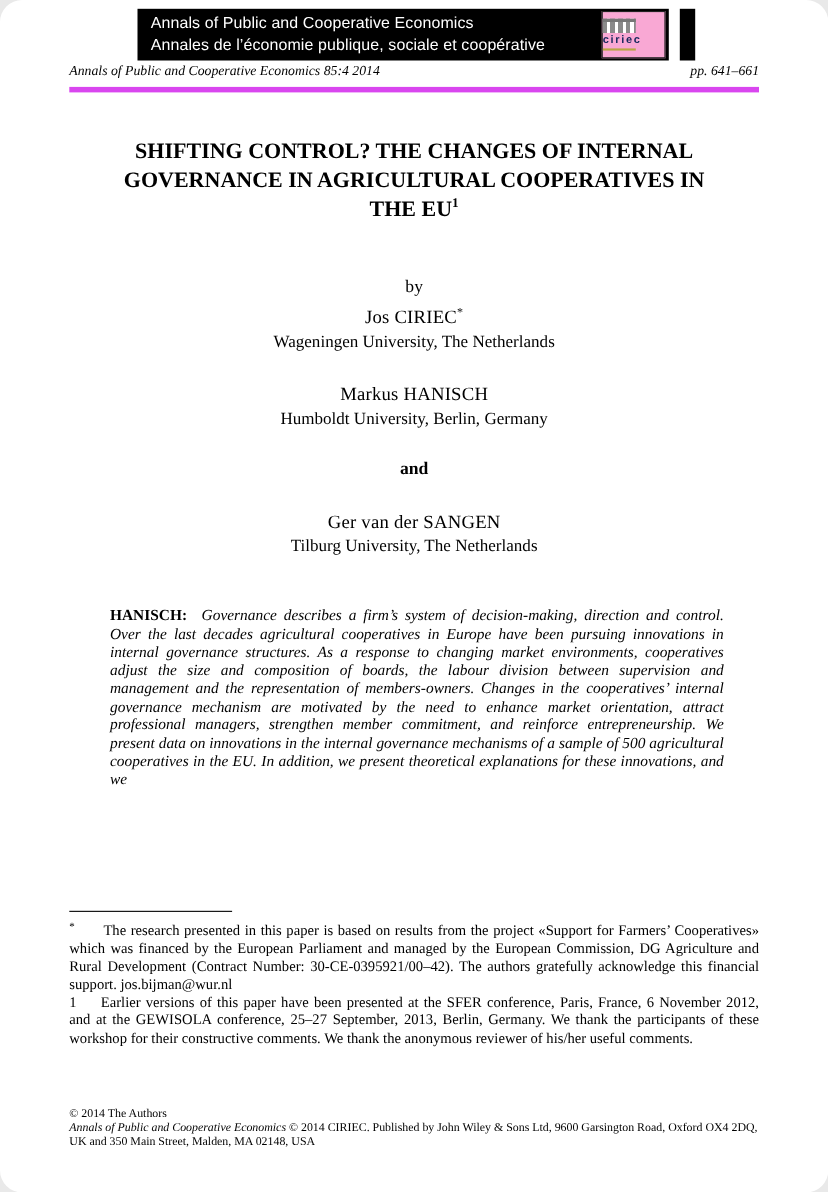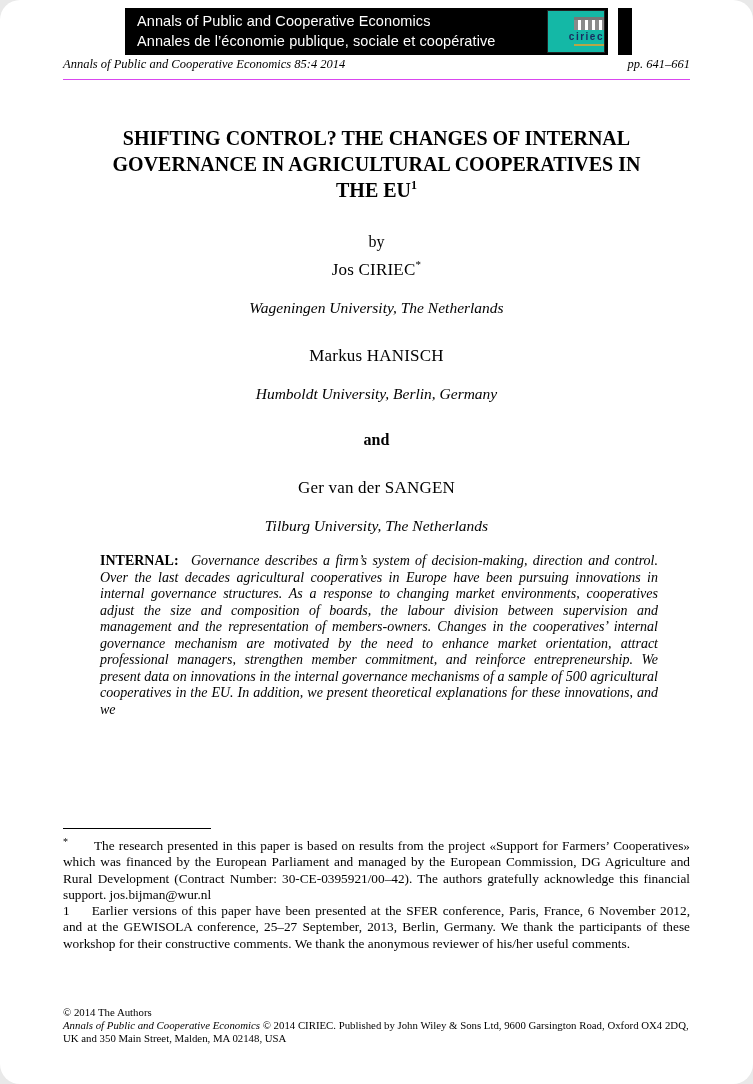--- a/index.html
+++ b/index.html
@@ -13,52 +13,52 @@
   
   .banner-row { position:absolute; top:8px; left:125px; display:flex; align-items:flex-start; }
   .banner-black {
     position:relative; width:483px; height:47px; background:#000;
     color:#fff; font-family:"Liberation Sans", sans-serif;
     padding:4px 0 0 12px;
   }
   .banner-line { font-size:14.5px; line-height:19.5px; font-weight:400; letter-spacing:.1px; }
   .logo-box {
     position:absolute; top:2px; right:3px; width:58px; height:43px;
-    background:#14b8a6; border:1px solid #222;
-    display:flex; flex-direction:column; align-items:flex-end; justify-content:center;
+    background:#f9a8d4; border:1px solid #222;
+    display:flex; flex-direction:column; align-items:flex-start; justify-content:center;
   }
   .logo-glyph {
     width:30px; height:13px; margin-bottom:2px;
     background:
       linear-gradient(#777 0 3px, transparent 3px),
       repeating-linear-gradient(90deg,#8a8a8a 0 4px, #fff 4px 7px);
   }
   .logo-text {
     font-family:"Liberation Sans", sans-serif; font-size:10px; font-weight:bold;
     color:#1a2a5e; letter-spacing:1.5px; line-height:10px; text-transform:lowercase;
   }
   .logo-underline { width:30px; height:2px; background:#b9a646; margin-top:2px; }
   .banner-bar { width:14px; height:47px; background:#000; margin-left:10px; }
 
   
   .ref-row {
     position:absolute; top:57px; left:63px; width:627px;
     display:flex; justify-content:space-between;
     font-style:italic; font-size:12.5px;
-    border-bottom:1px solid #d946ef; padding-bottom:7px;
+    border-bottom:5px solid #d946ef; padding-bottom:7px;
   }
 
   
   .main { position:absolute; top:125px; left:63px; width:627px; text-align:center; }
   .title { font-weight:bold; font-size:20px; line-height:26px; margin:0 auto; width:600px; }
   .title sup { font-size:12px; vertical-align:super; line-height:0; }
-  .by-label { margin-top:30px; font-size:16px; }
+  .by-label { margin-top:49px; font-size:16px; }
   .author-name { margin-top:9px; font-size:17px; letter-spacing:.2px; }
   .author-name sup { font-size:11px; vertical-align:super; line-height:0; }
-  .affiliation { margin-top:19px; font-style:italic; font-size:15.5px; }
+  .affiliation { margin-top:3px; font-size:15.5px; }
   .gap-md { margin-top:29px; }
   .and-label { margin-top:28px; font-size:16px;font-weight:bold; }
 
   
   .abstract {
     position:absolute; top:553px; left:100px; width:558px;
     text-align:justify; font-size:14px; line-height:16.5px;
   }
   .abstract-label { font-weight:bold; font-style:normal; }
   .abstract-text { font-style:italic; }
@@ -118,21 +118,21 @@
 
     <div class="and-label">and</div>
 
     <div class="author-name gap-md">
       <span>Ger van der SANGEN</span>
     </div>
     <div class="affiliation">Tilburg University, The Netherlands</div>
   </div>
 
   <div class="abstract">
-    <span class="abstract-label">INTERNAL:</span>
+    <span class="abstract-label">HANISCH:</span>
     <span class="abstract-text"> <span>Governance describes a firm’s system of decision-making, direction and control. Over the last decades agricultural cooperatives in Europe have been pursuing innovations in internal governance structures. As a response to changing market environments, cooperatives adjust the size and composition of boards, the labour division between supervision and management and the representation of members-owners. Changes in the cooperatives’ internal governance mechanism are motivated by the need to enhance market orientation, attract professional managers, strengthen member commitment, and reinforce entrepreneurship. We present data on innovations in the internal governance mechanisms of a sample of 500 agricultural cooperatives in the EU. In addition, we present theoretical explanations for these innovations, and we</span></span>
   </div>
 
   <div class="footnotes">
     <div class="fn-rule"></div>
     <div class="fn">
       <p>
         <span class="fn-marker-star">*</span><span>The research presented in this paper is based on results from the project «Support for Farmers’ Cooperatives» which was financed by the European Parliament and managed by the European Commission, DG Agriculture and Rural Development (Contract Number: 30-CE-0395921/00–42). The authors gratefully acknowledge this financial support. jos.bijman@wur.nl</span>
       </p>
     </div>

